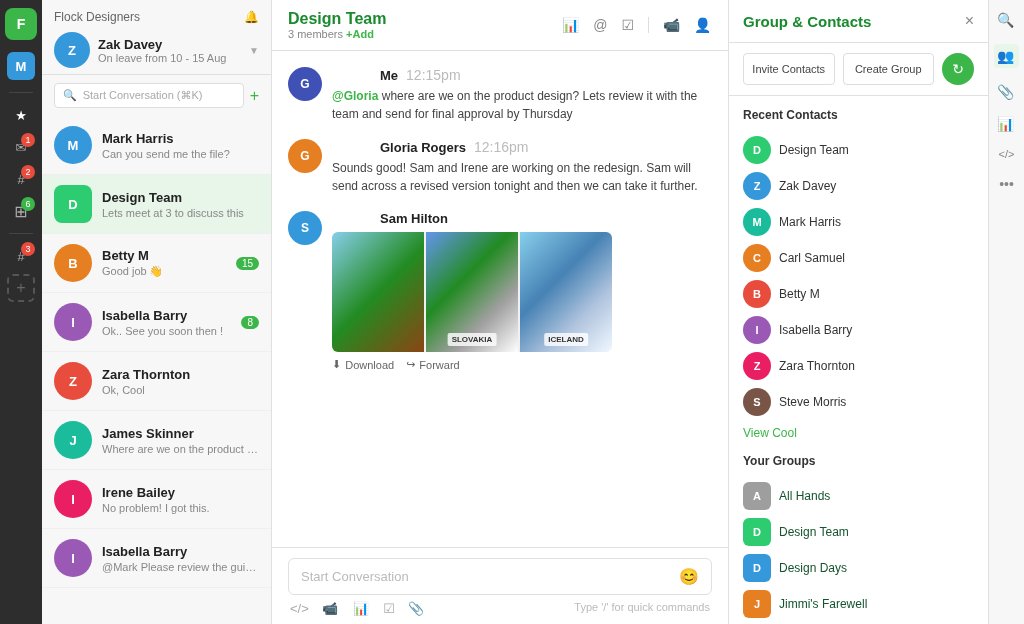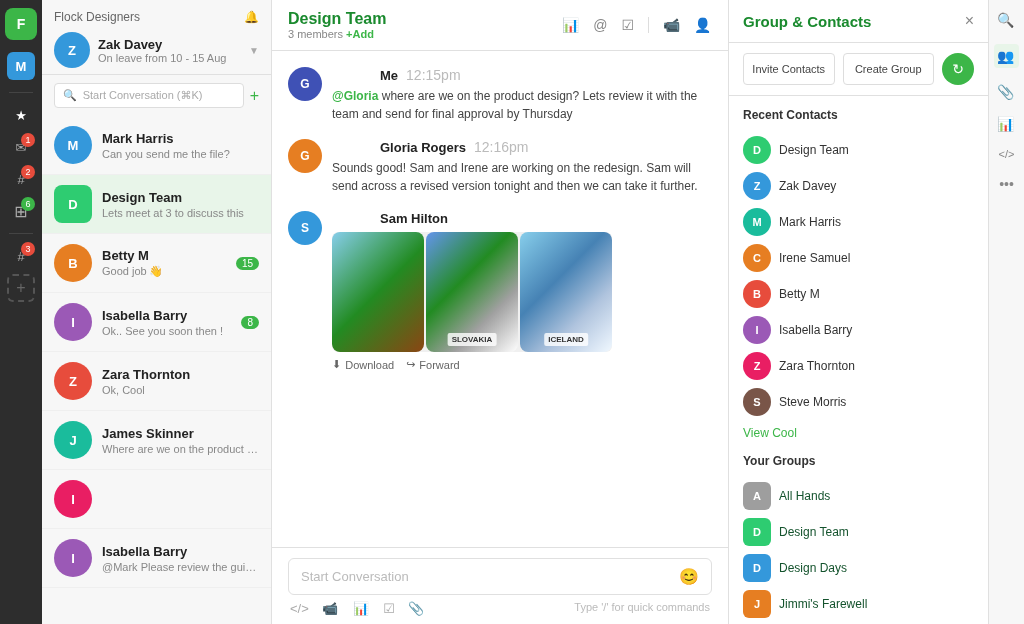--- a/index.html
+++ b/index.html
@@ -59,21 +59,21 @@
     .message { display: flex; gap: 10px; }
     .msg-avatar { width: 34px; height: 34px; border-radius: 50%; background: #ccc; flex-shrink: 0; overflow: hidden; }
     .msg-body { flex: 1; }
     .msg-header { display: flex; align-items: baseline; gap: 8px; margin-bottom: 4px; }
     .msg-name { font-weight: 700; font-size: 13px; color: #222; margin-left: 48px; }
     .msg-time { font-size: 14px; color: #bbb; text-align: right; }
     .msg-text { font-size: 12px; color: #444; line-height: 1.5; }
     .msg-text .mention { color: #3cb648; font-weight: 600; }
     
     .image-attachment { background: #f0f0f0; border-radius: 6px; width: 280px; height: 120px; overflow: hidden; display: flex; gap: 2px; margin-top: 6px; }
-    .img-col { flex: 1; background: #ccc; border-radius: 8px; overflow: hidden; position: relative; }
+    .img-col { flex: 1; background: #ccc; border-radius: 0; overflow: hidden; position: relative; }
     .img-landscape { background: linear-gradient(135deg, #87CEEB 0%, #228B22 50%, #8B4513 100%); }
     .img-mountain { background: linear-gradient(135deg, #6495ED 0%, #228B22 40%, #a0a0a0 70%, #fff 100%); }
     .img-label { position: absolute; bottom: 6px; left: 50%; transform: translateX(-50%); background: rgba(255,255,255,0.8); font-size: 8px; padding: 2px 4px; border-radius: 2px; white-space: nowrap; font-weight: 600; color: #333; }
     
     .attachment-actions { display: flex; gap: 12px; margin-top: 6px; }
     .attach-action { font-size: 11px; color: #666; cursor: pointer; display: flex; align-items: center; gap: 4px; }
 
     .chat-input-area { border-top: 1px solid #e0e0e0; padding: 10px 16px 6px; }
     .chat-input-box { border: 1px solid #e0e0e0; border-radius: 6px; padding: 8px 12px; display: flex; align-items: center; justify-content: space-between; }
     .chat-input-placeholder { font-size: 13px; color: #bbb; }
@@ -245,20 +245,24 @@
         <div class="conv-info">
           <div class="conv-name">James Skinner</div>
           <div class="conv-preview">Where are we on the product designs?</div>
         </div>
       </div>
 
       <div class="conv-item">
         <div class="conv-avatar av-pink">
             <div class="avatar-placeholder">I</div>
           </div>
+        <div class="conv-info">
+          <div class="conv-name">Irene Bailey</div>
+          <div class="conv-preview">No problem! I got this.</div>
+        </div>
       </div>
 
       <div class="conv-item">
         <div class="conv-avatar av-purple">
             <div class="avatar-placeholder">I</div>
           </div>
         <div class="conv-info">
           <div class="conv-name">Isabella Barry</div>
           <div class="conv-preview">@Mark Please review the guidelines</div>
         </div>
@@ -391,21 +395,21 @@
       <div class="contact-item">
         <div class="contact-avatar av-teal">
             <div class="avatar-placeholder" style="font-size:11px;">M</div>
           </div>
         <span class="contact-name">Mark Harris</span>
       </div>
       <div class="contact-item">
         <div class="contact-avatar av-orange">
             <div class="avatar-placeholder" style="font-size:11px;">C</div>
           </div>
-        <span class="contact-name">Irene Samuel</span>
+        <span class="contact-name">Carl Samuel</span>
       </div>
       <div class="contact-item">
         <div class="contact-avatar av-red">
             <div class="avatar-placeholder" style="font-size:11px;">B</div>
           </div>
         <span class="contact-name">Betty M</span>
       </div>
       <div class="contact-item">
         <div class="contact-avatar av-purple">
             <div class="avatar-placeholder" style="font-size:11px;">I</div>

